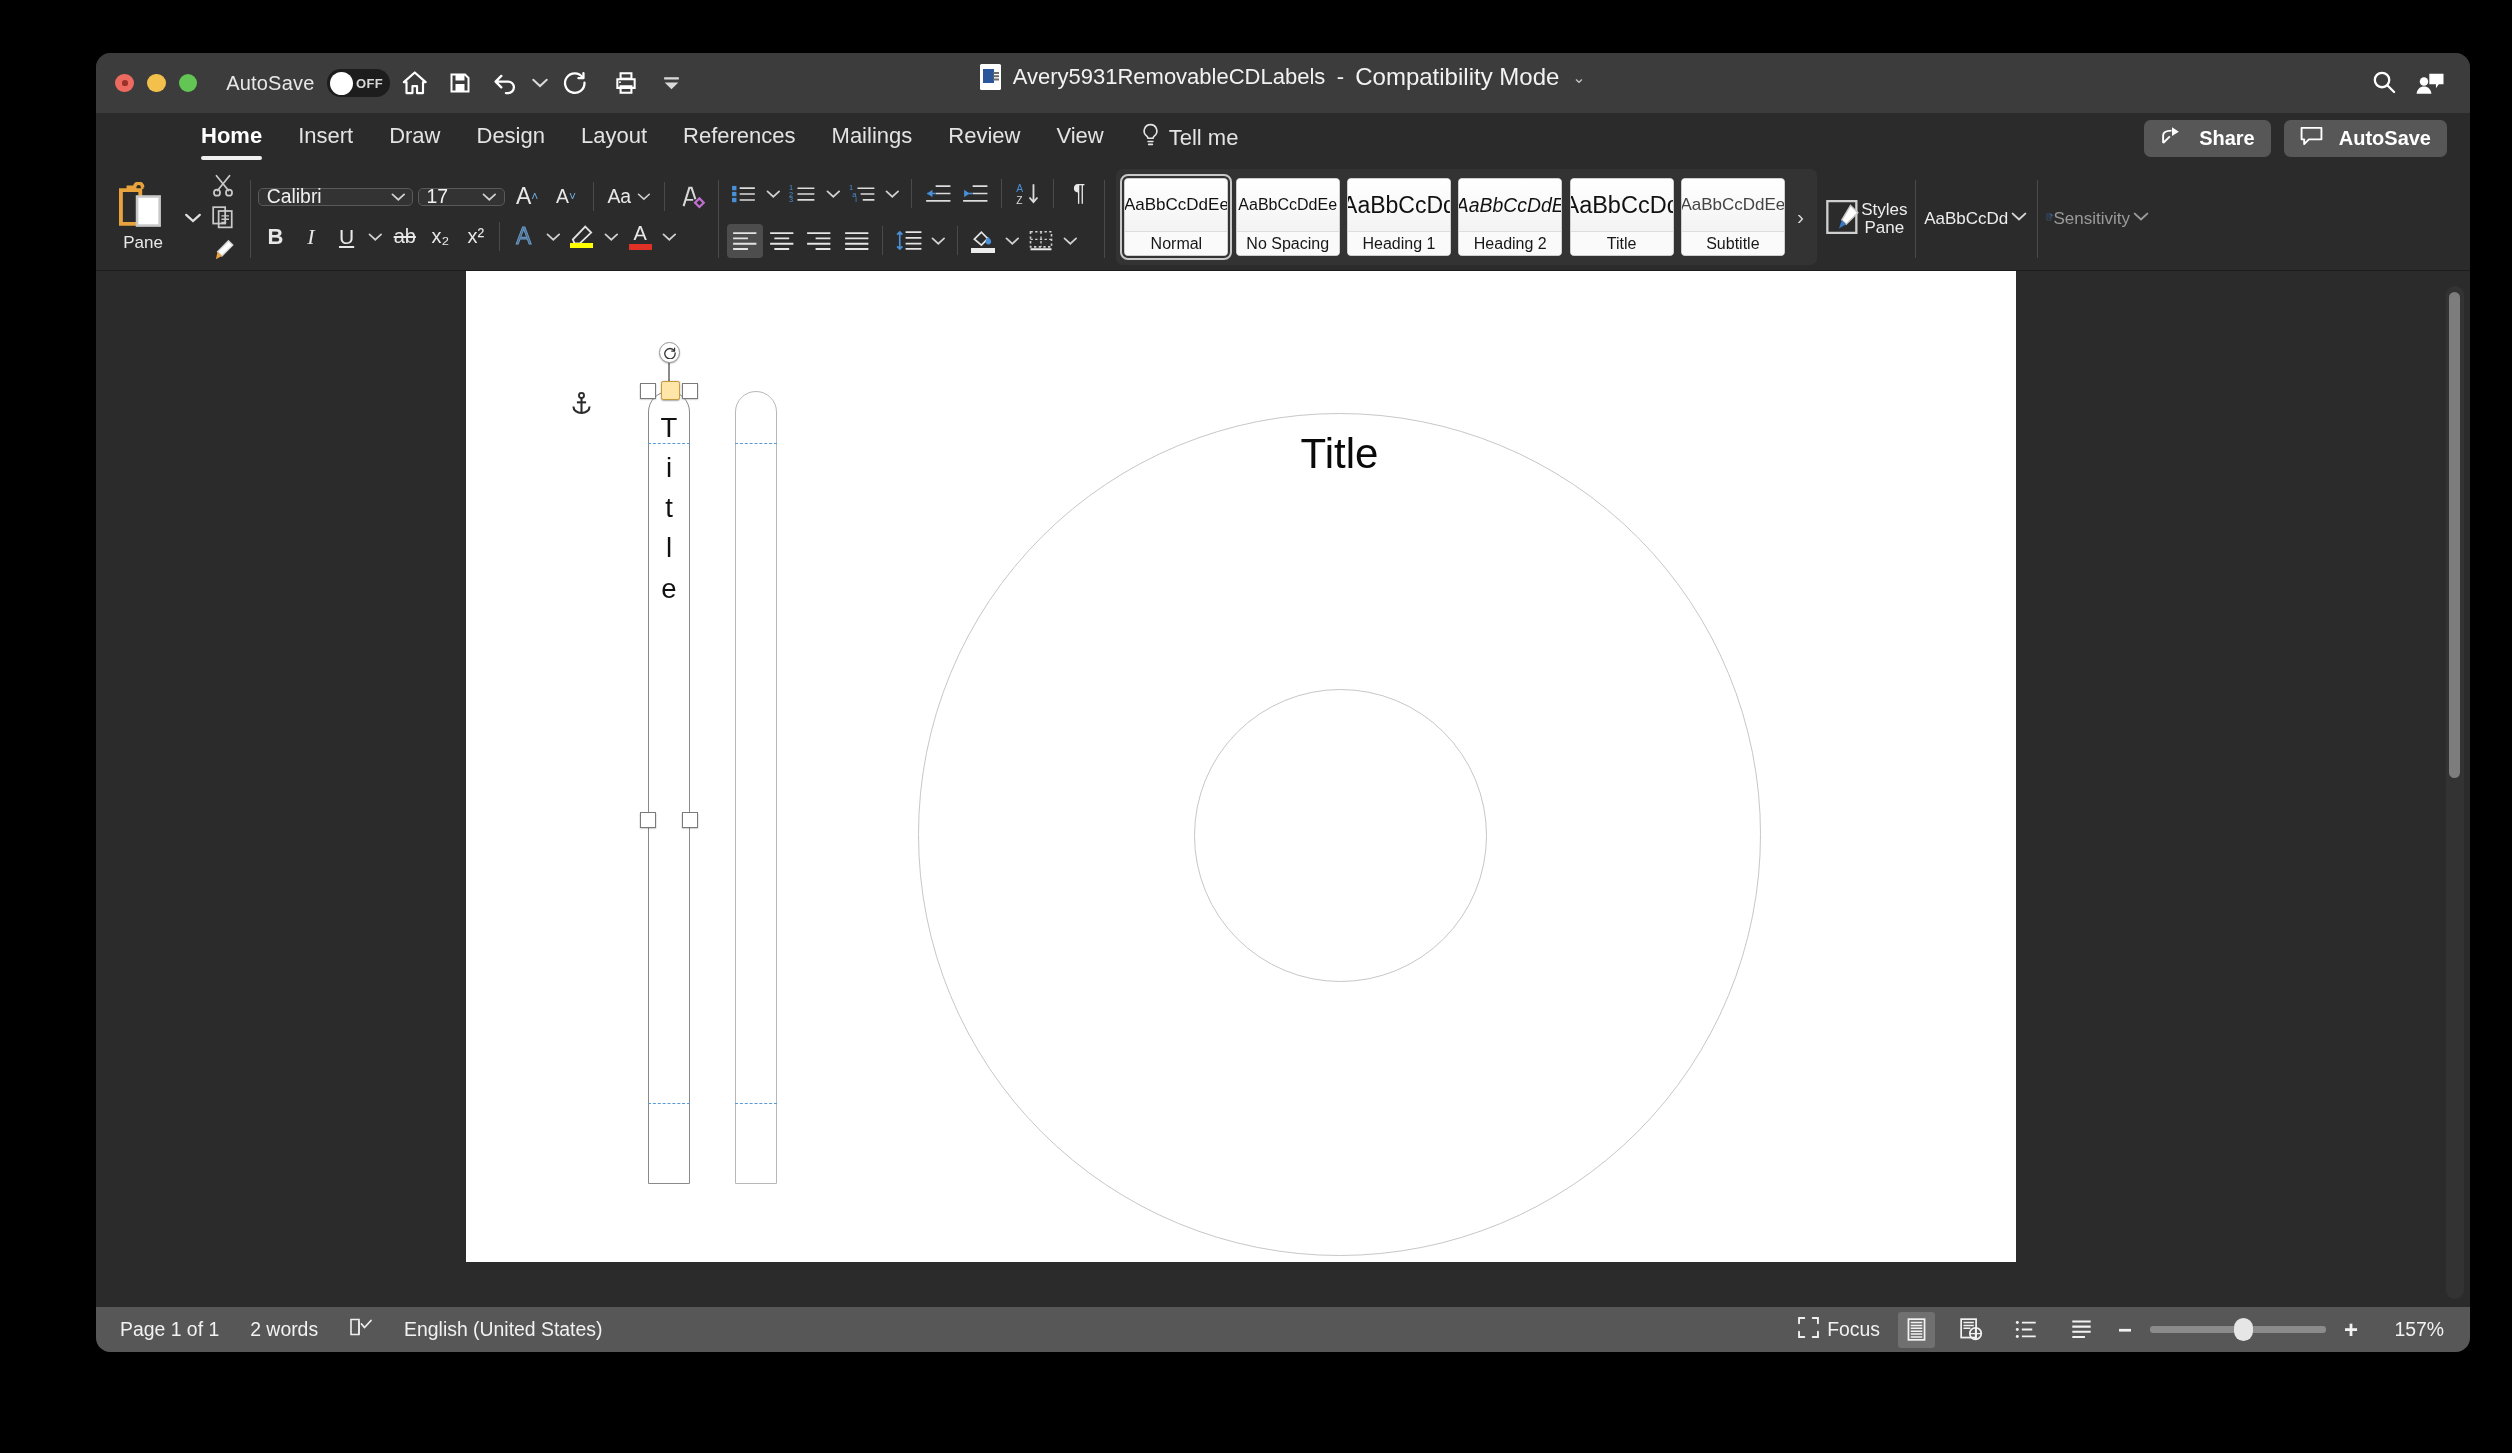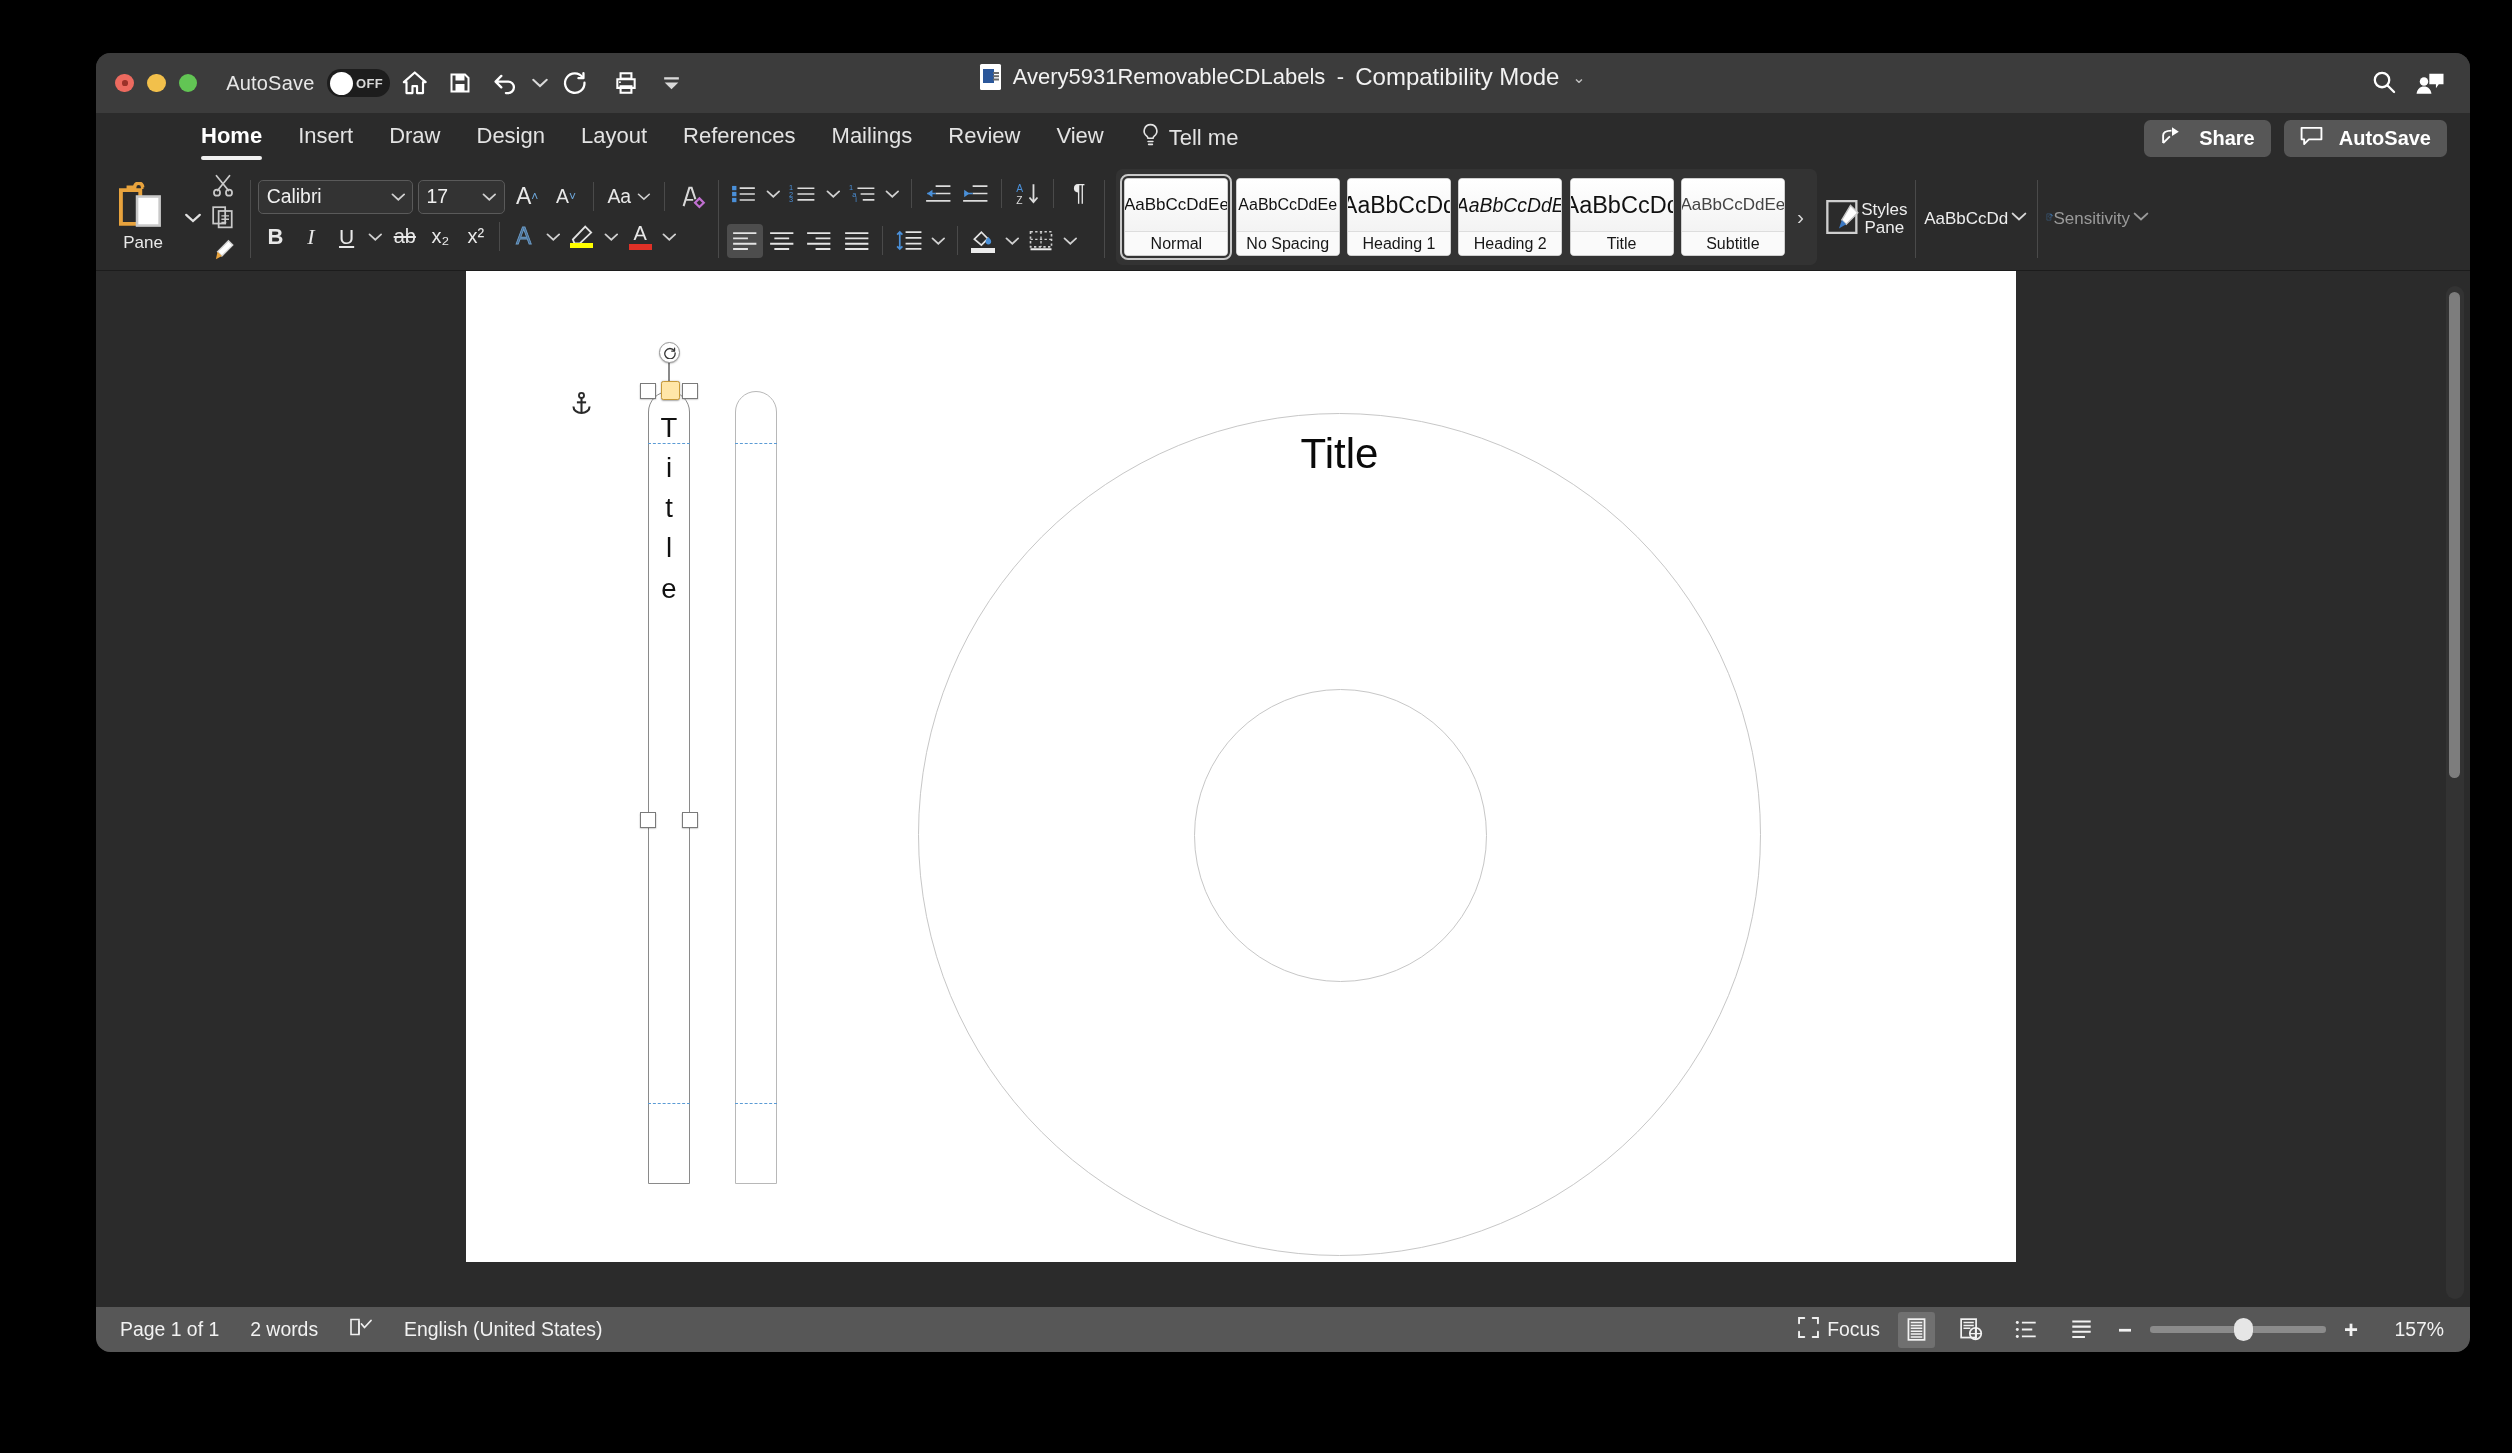--- a/index.html
+++ b/index.html
@@ -135,21 +135,21 @@
   
   .paste-btn { display:flex; flex-direction:column; align-items:center; width: 78px; }
   .paste-label { color:#e9e9e9; font-size: 17px; margin-top: 1.6px; }
   .clip-side { display:flex; flex-direction:column; align-items:center; gap: 1.6px; margin-left: 1.6px;}
   .clip-side .qbtn { width: 37px; height: 31px;}
 
   
   .fontrow { display:flex; align-items:center; gap: 4.9px; }
   .fontrow2 { display:flex; align-items:center; gap: 1.6px; margin-top: 4.9px; }
   .combo {
-    height: 34px; background:#333; border:0.8px solid #5a5a5a; border-radius:4.9px;
+    height: 18px; background:#333; border:0.8px solid #5a5a5a; border-radius:4.9px;
     display:flex; align-items:center; justify-content:space-between;
     color:#eaeaea; font-size: 19.4px; padding: 0 7.3px;
   }
   .combo.fontname { width: 155px; }
   .combo.fontsize { width: 87px; }
   .combo .cv { color:#f0f0f0; }
   .ibtn {
     height: 34px; min-width: 34px; display:flex; align-items:center; justify-content:center;
     color:#e8e8e8; font-size: 20px; border-radius:4px; padding: 0 4px;
   }

